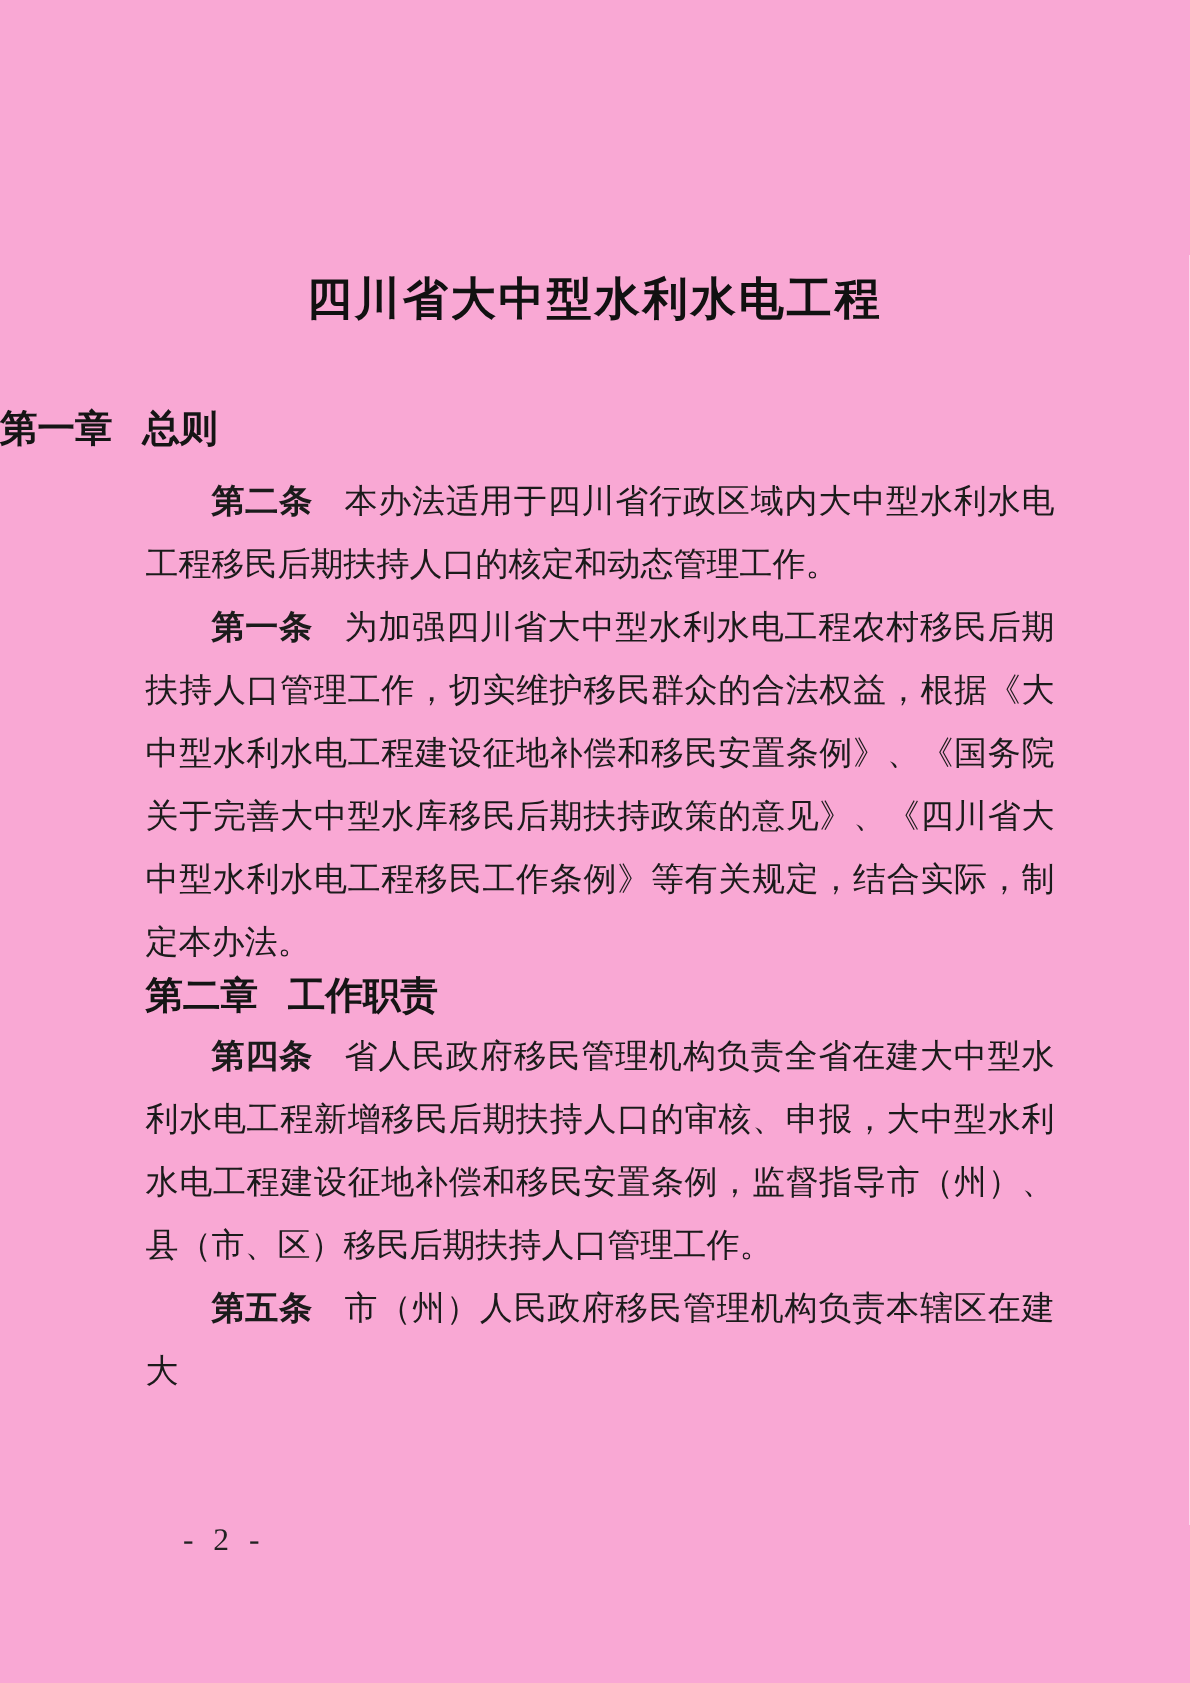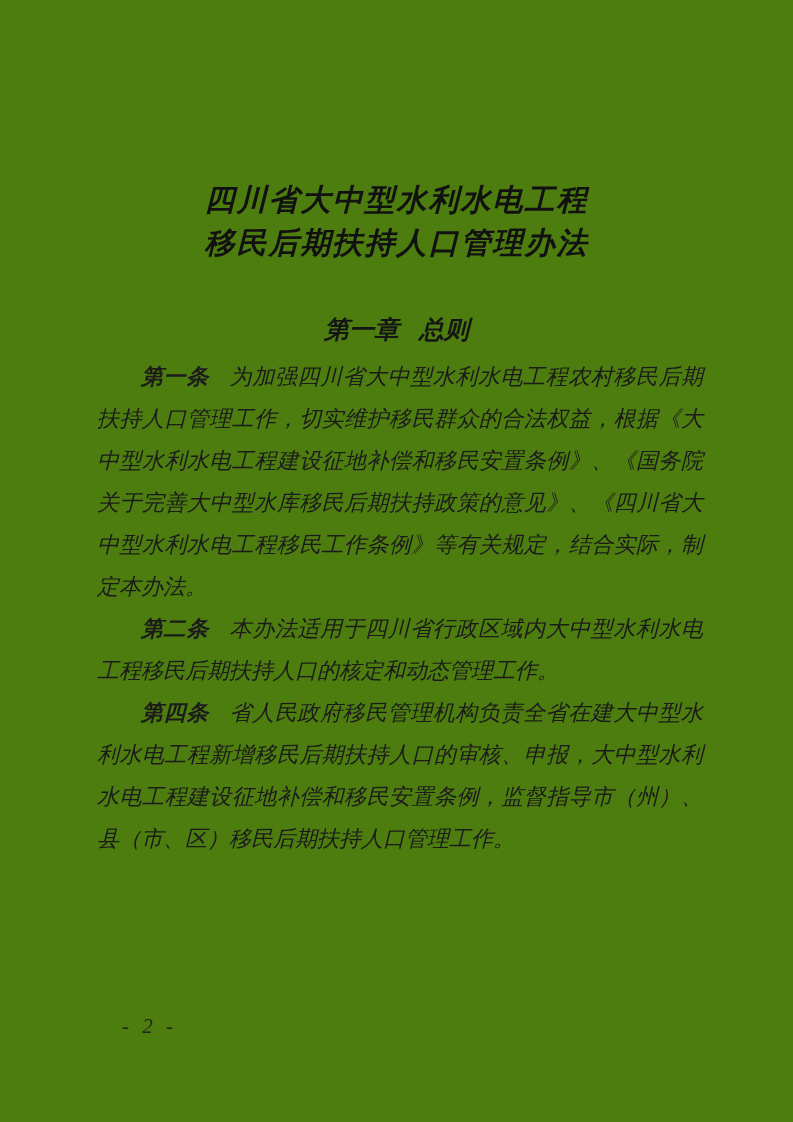--- a/index.html
+++ b/index.html
@@ -11,34 +11,32 @@
     width: 793px;
     height: 1122px;
     position: relative;
     overflow: hidden;
     font-family: "Liberation Serif", serif;
     color: #1b1b1b;
   }
   .page {
     position: absolute;
     inset: 0;
-    background: #4d7c0f;
-    font-style: italic;
+    background: #f9a8d4;
   }
   .doc-title {
     margin-top: 178px;
     text-align: center;
     font-weight: bold;
     font-size: 30px;
     line-height: 43px;
     letter-spacing: 2px;
     color: #111111;
   }
   .chapter-heading {
-    text-align: center;
     font-family: "Liberation Sans", sans-serif;
     font-weight: bold;
     font-size: 25px;
     line-height: 42px;
     color: #151515;
   }
   .chapter-heading .chapter-number {
     margin-right: 0.8em;
   }
   .chapter-heading.first {
@@ -75,41 +73,46 @@
     color: #222222;
   }
 </style>
 </head>
 <body>
 
 <div class="page">
 
   <div class="doc-title">
     <div>四川省大中型水利水电工程</div>
-    <div>移民后期扶持人口管理办法</div>
   </div>
 
   <div class="chapter-heading first">
     <span class="chapter-number">第一章</span><span>总则</span>
   </div>
 
   <div class="body-text">
 
     <p class="article">
+      <span class="article-label">第二条</span><span>本办法适用于四川省行政区域内大中型水利水电工程移民后期扶持人口的核定和动态管理工作。</span>
+    </p>
+
+    <p class="article">
       <span class="article-label">第一条</span><span>为加强四川省大中型水利水电工程农村移民后期扶持人口管理工作，切实维护移民群众的合法权益，根据《大中型水利水电工程建设征地补偿和移民安置条例》、《国务院关于完善大中型水库移民后期扶持政策的意见》、《四川省大中型水利水电工程移民工作条例》等有关规定，结合实际，制定本办法。</span>
     </p>
 
-    <p class="article">
-      <span class="article-label">第二条</span><span>本办法适用于四川省行政区域内大中型水利水电工程移民后期扶持人口的核定和动态管理工作。</span>
-    </p>
 
-
+    <div class="chapter-heading second">
+      <span class="chapter-number">第二章</span><span>工作职责</span>
+    </div>
 
     <p class="article">
       <span class="article-label">第四条</span><span>省人民政府移民管理机构负责全省在建大中型水利水电工程新增移民后期扶持人口的审核、申报，大中型水利水电工程建设征地补偿和移民安置条例，监督指导市（州）、县（市、区）移民后期扶持人口管理工作。</span>
     </p>
 
+    <p class="article">
+      <span class="article-label">第五条</span><span>市（州）人民政府移民管理机构负责本辖区在建大</span>
+    </p>
 
   </div>
 
   <div class="page-footer">- 2 -</div>
 
 </div>
 
 </body></html>

